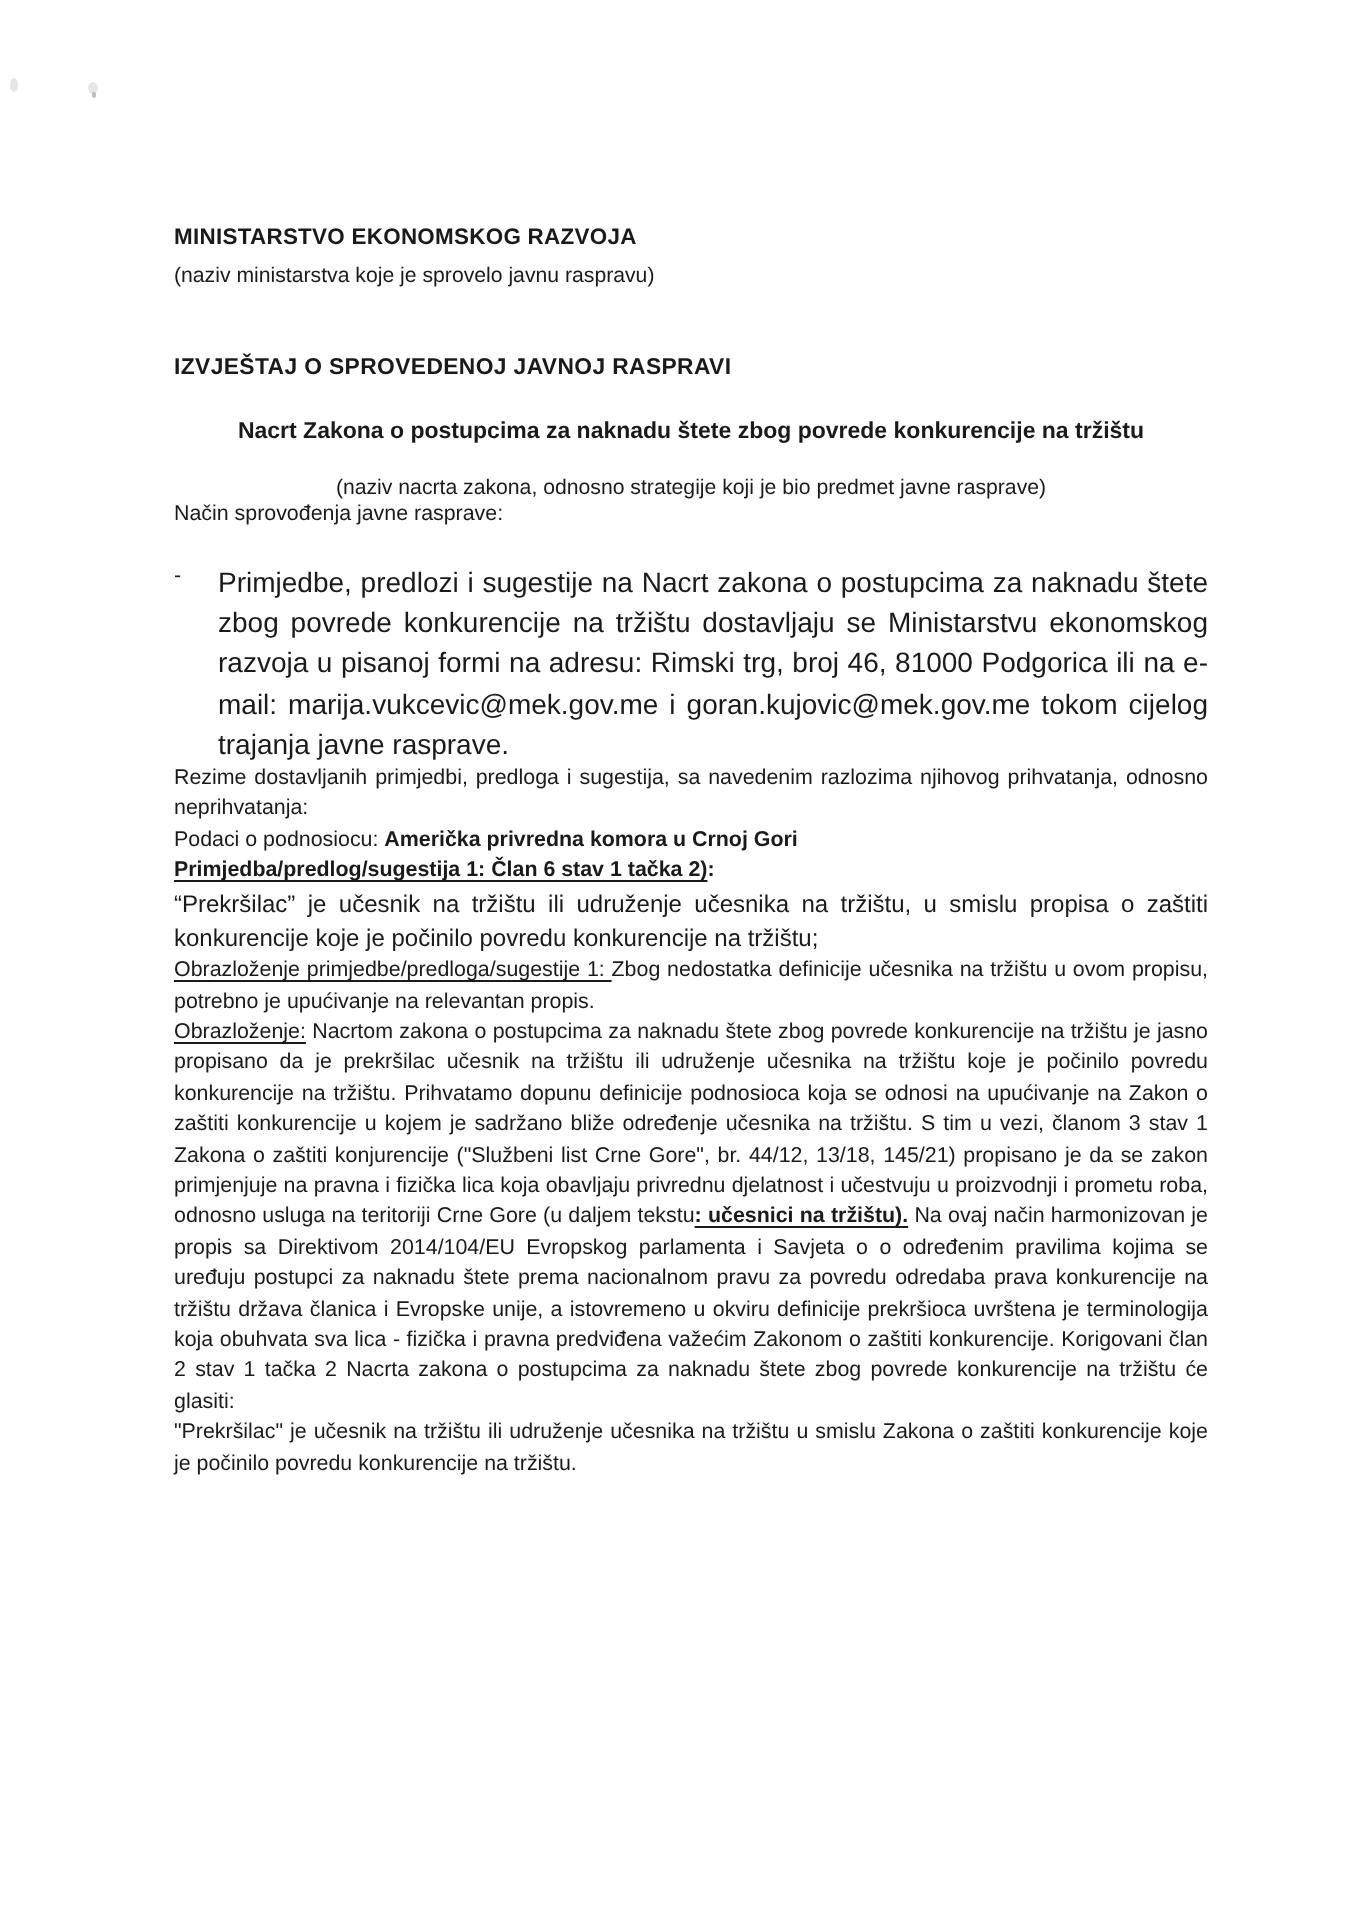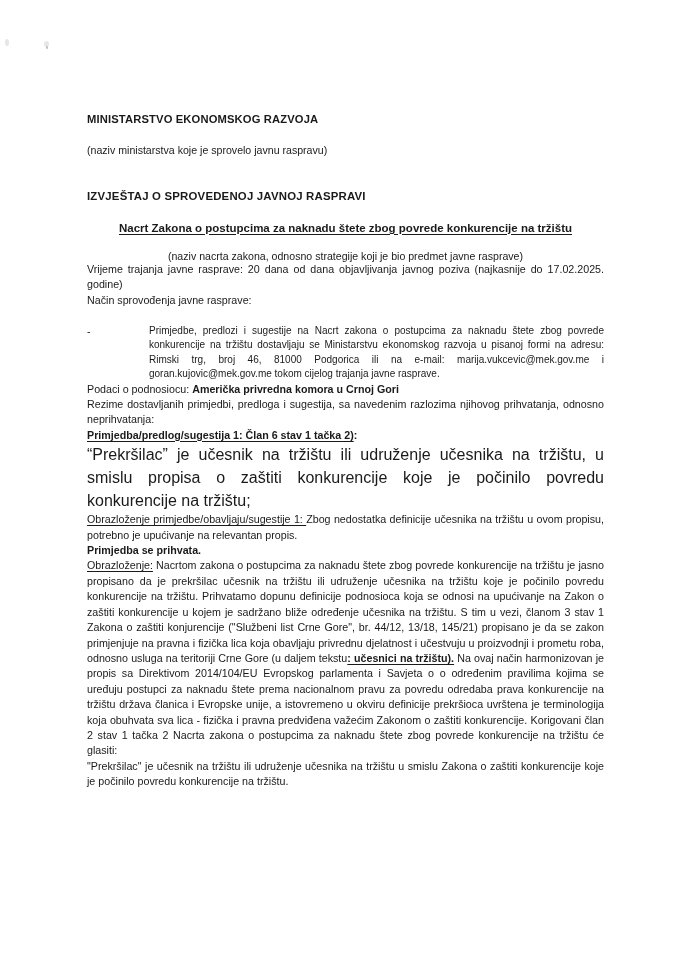--- a/index.html
+++ b/index.html
@@ -34,37 +34,36 @@
   .ministry{
     font-size:11.2px;
     font-weight:bold;
     letter-spacing:.15px;
     line-height:1.32;
     margin:0;
   }
   .ministry-sub{
     font-size:10.6px;
     line-height:1.32;
-    margin:17px 0 0 0;
+    margin:5px 0 0 0;
   }
   .report-title{
     text-align:left;
     font-size:11.4px;
     font-weight:bold;
     letter-spacing:.2px;
     margin:32px 0 0 0;
   }
   .law-title{
     text-align:center;
     font-size:11.5px;
     font-weight:bold;
     margin:20px 0 0 0;
   }
   .law-title span{
-    text-decoration:underline;
     text-underline-offset:2px;
   }
   .law-sub{
     text-align:center;
     font-size:10.6px;
     margin:16px 0 0 0;
   }
   p.t{
     font-size:10.7px;
     line-height:1.44;
@@ -79,37 +78,36 @@
     margin-top:16px;
   }
   .bullet .dash{
     width:22px;
     flex:0 0 22px;
     font-size:10.7px;
     line-height:1.44;
   }
   .bullet .btext{
     flex:1 1 auto;
-    font-size:10px;
+    font-size:14px;
     line-height:1.44;
     text-align:justify;
-    margin-left:40px;
   }
   b.u{
     font-weight:bold;
     text-decoration:underline;
     text-underline-offset:2px;
   }
   span.u{
     text-decoration:underline;
     text-underline-offset:2px;
   }
   b.n{font-weight:bold;}
   .quoted{
-    font-size:16px;
+    font-size:12px;
     line-height:1.44;
     text-align:justify;
     margin:0;
   }
 </style>
 </head>
 <body>
 
 <div class="page">
 
@@ -120,39 +118,37 @@
   <div class="body">
 
     <p class="ministry">MINISTARSTVO EKONOMSKOG RAZVOJA</p>
     <p class="ministry-sub">(naziv ministarstva koje je sprovelo javnu raspravu)</p>
 
     <p class="report-title">IZVJEŠTAJ O SPROVEDENOJ JAVNOJ RASPRAVI</p>
 
     <p class="law-title"><span>Nacrt Zakona o postupcima za naknadu štete zbog povrede konkurencije na tržištu</span></p>
     <p class="law-sub">(naziv nacrta zakona, odnosno strategije koji je bio predmet javne rasprave)</p>
 
-    <p class="t gap-lg">Vrijeme trajanja javne rasprave: 20 dana od dana objavljivanja javnog poziva (najkasnije do 17.02.2025. godine)</p>
 
     <p class="t gap-md">Način sprovođenja javne rasprave:</p>
 
     <div class="bullet">
       <div class="dash">-</div>
       <div class="btext">Primjedbe, predlozi i sugestije na Nacrt zakona o postupcima za naknadu štete zbog povrede konkurencije na tržištu dostavljaju se Ministarstvu ekonomskog razvoja u pisanoj formi na adresu: Rimski trg, broj 46, 81000 Podgorica ili na e-mail: marija.vukcevic@mek.gov.me  i goran.kujovic@mek.gov.me tokom cijelog trajanja javne rasprave.</div>
     </div>
 
+    <p class="t gap-md">Rezime dostavljanih primjedbi, predloga i sugestija, sa navedenim razlozima njihovog prihvatanja, odnosno neprihvatanja:</p>
+
     <p class="t gap-md"><span>Podaci o podnosiocu: </span><b class="n">Američka privredna komora u Crnoj Gori</b></p>
-
-    <p class="t gap-md">Rezime dostavljanih primjedbi, predloga i sugestija, sa navedenim razlozima njihovog prihvatanja, odnosno neprihvatanja:</p>
 
     <p class="t gap-md"><b class="u">Primjedba/predlog/sugestija 1:  Član 6 stav 1 tačka 2)</b><b class="n">:</b></p>
 
     <p class="quoted tight">“Prekršilac” je učesnik na tržištu ili udruženje učesnika na tržištu, u smislu propisa o zaštiti konkurencije koje je počinilo povredu konkurencije na tržištu;</p>
 
-    <p class="t gap-md"><span class="u">Obrazloženje primjedbe/obavljaju/sugestije 1: </span><span>Zbog nedostatka definicije učesnika na tržištu u ovom propisu, potrebno je upućivanje na relevantan propis.</span></p>
+    <p class="t gap-md"><span class="u">Obrazloženje primjedbe/predloga/sugestije 1: </span><span>Zbog nedostatka definicije učesnika na tržištu u ovom propisu, potrebno je upućivanje na relevantan propis.</span></p>
 
-    <p class="t gap-md"><b class="n">Primjedba se prihvata.</b></p>
 
     <p class="t gap-md"><span class="u">Obrazloženje:</span><span> Nacrtom zakona o postupcima za naknadu štete zbog povrede konkurencije na tržištu je jasno propisano da je prekršilac učesnik na tržištu ili udruženje učesnika na tržištu koje je počinilo povredu konkurencije na tržištu. Prihvatamo dopunu definicije podnosioca koja se odnosi na upućivanje na Zakon o zaštiti konkurencije u kojem je sadržano bliže određenje učesnika na tržištu. S tim u vezi, članom 3 stav 1 Zakona o zaštiti konjurencije ("Službeni list Crne Gore", br. 44/12, 13/18, 145/21) propisano je da se zakon primjenjuje  na pravna i fizička lica koja obavljaju privrednu djelatnost i učestvuju u proizvodnji i prometu roba, odnosno usluga na teritoriji Crne Gore (u daljem tekstu</span><b class="u">: učesnici na tržištu).</b><span> Na ovaj način harmonizovan je propis sa Direktivom 2014/104/EU Evropskog parlamenta i Savjeta o o određenim pravilima kojima se uređuju postupci za naknadu štete prema nacionalnom pravu za povredu odredaba prava konkurencije na tržištu država članica i Evropske unije, a istovremeno u okviru definicije prekršioca uvrštena je terminologija koja obuhvata sva lica - fizička i pravna predviđena važećim Zakonom o zaštiti konkurencije. Korigovani član 2 stav 1 tačka 2 Nacrta zakona o postupcima za naknadu štete zbog povrede konkurencije na tržištu će glasiti:</span></p>
 
     <p class="t gap-md">"Prekršilac" je učesnik na tržištu ili udruženje učesnika na tržištu u smislu Zakona o zaštiti konkurencije koje je počinilo povredu konkurencije na tržištu.</p>
 
   </div>
 </div>
 
 </body></html>

